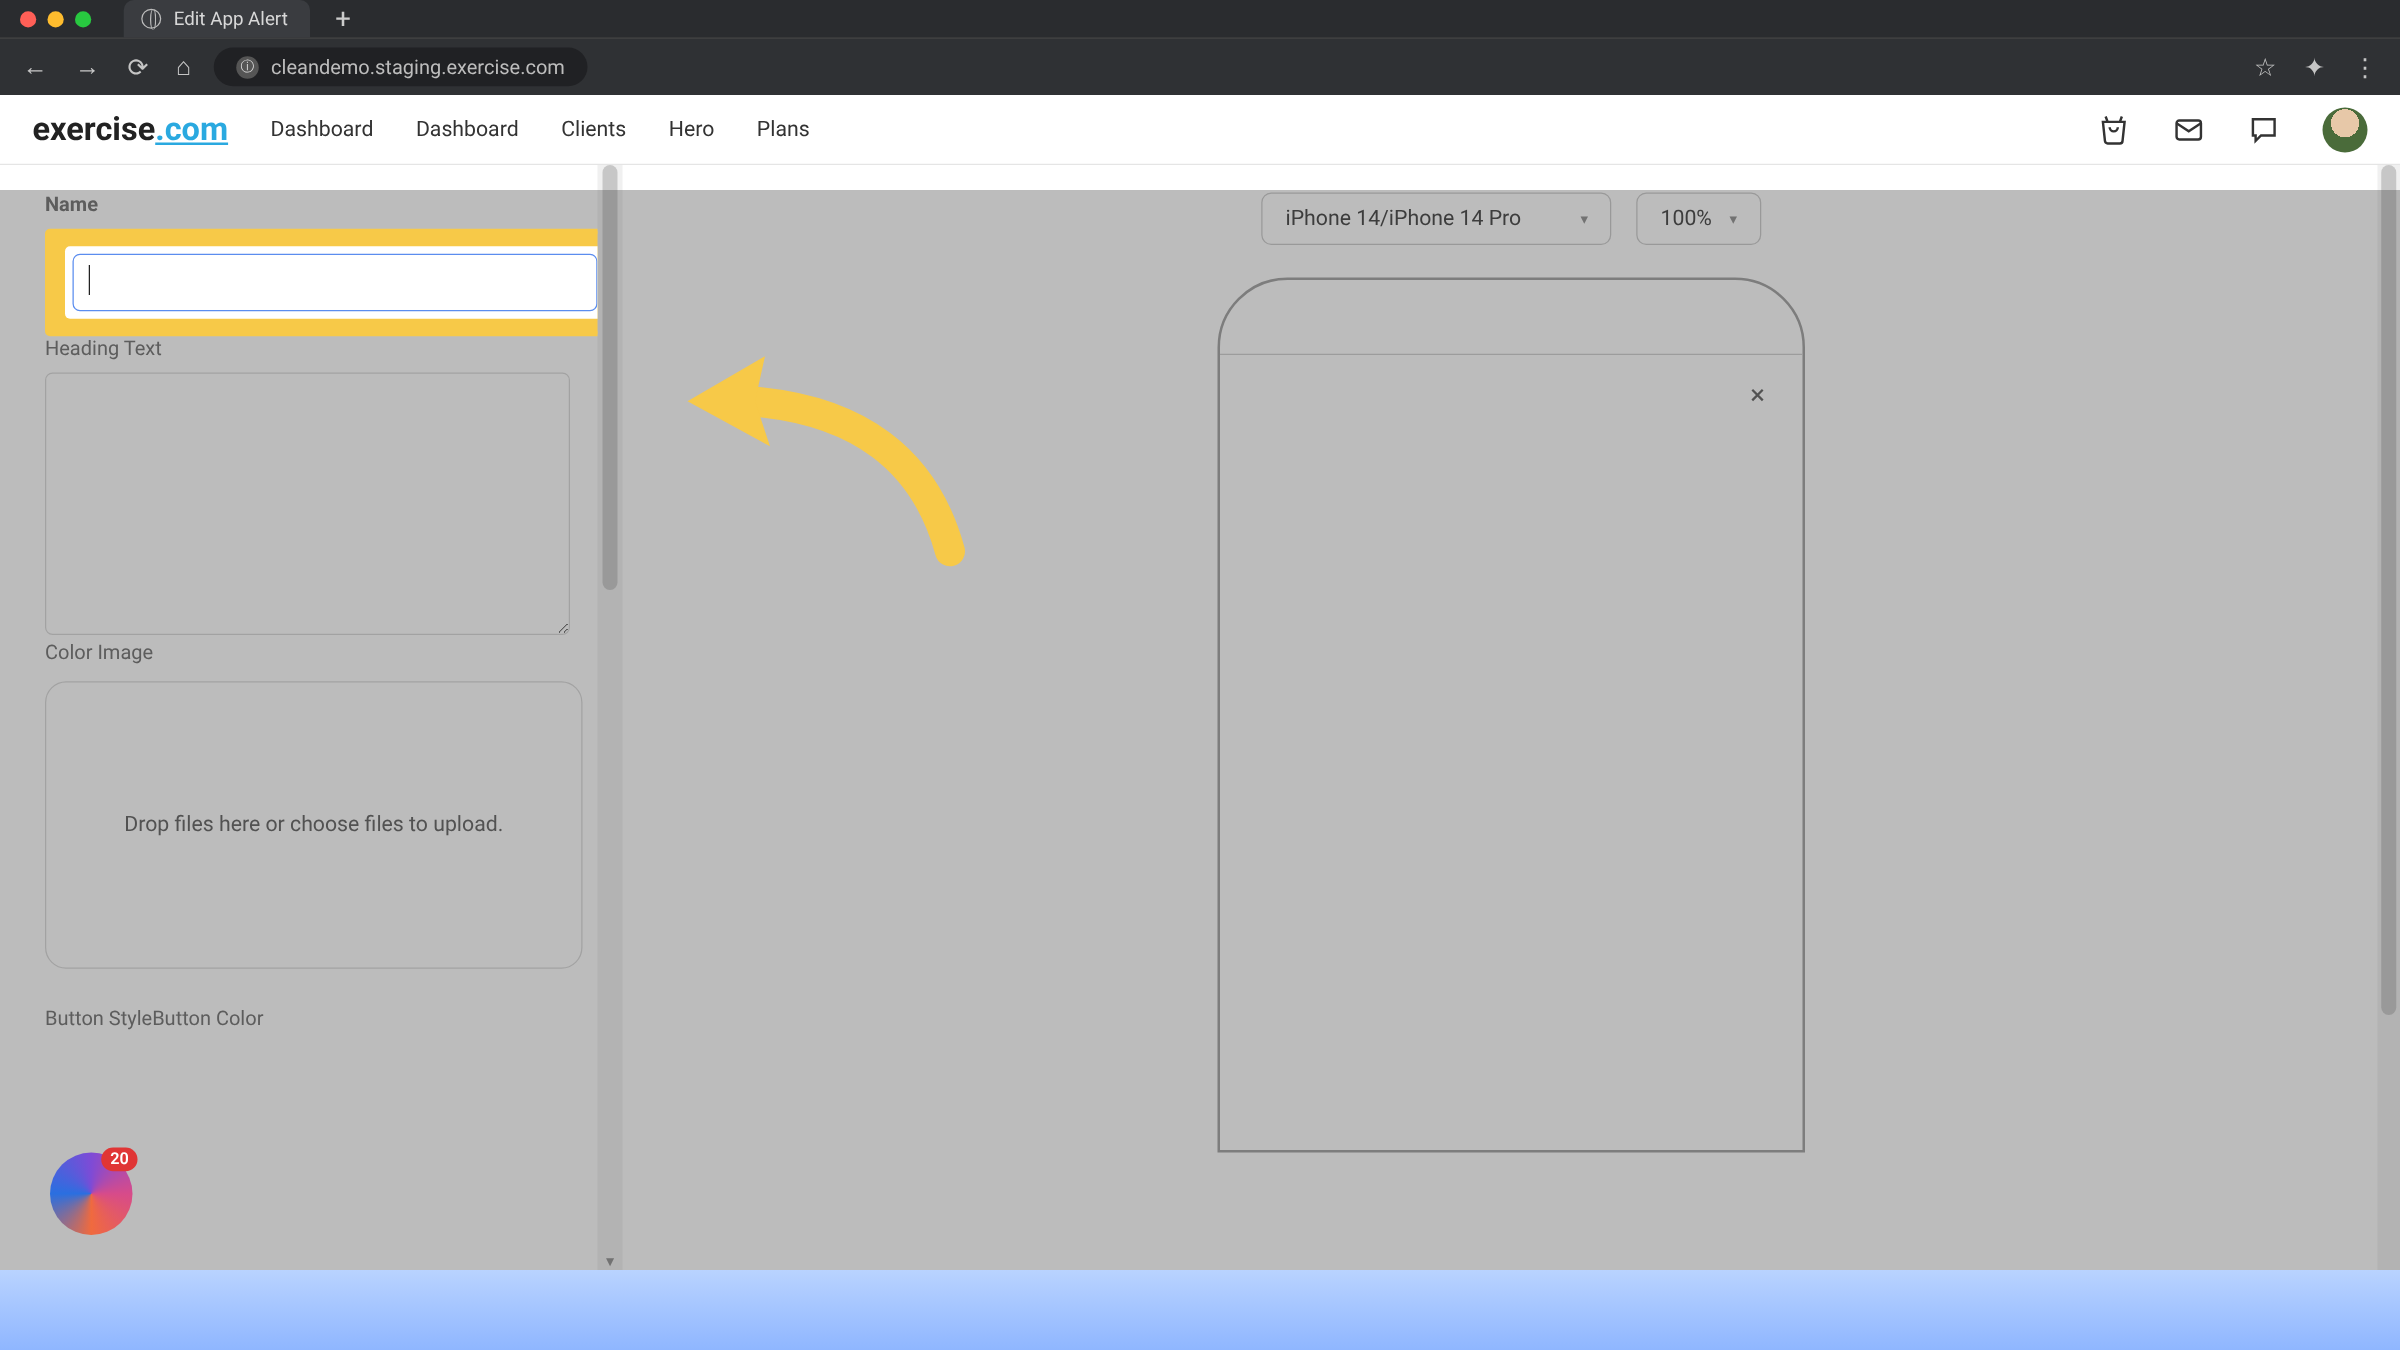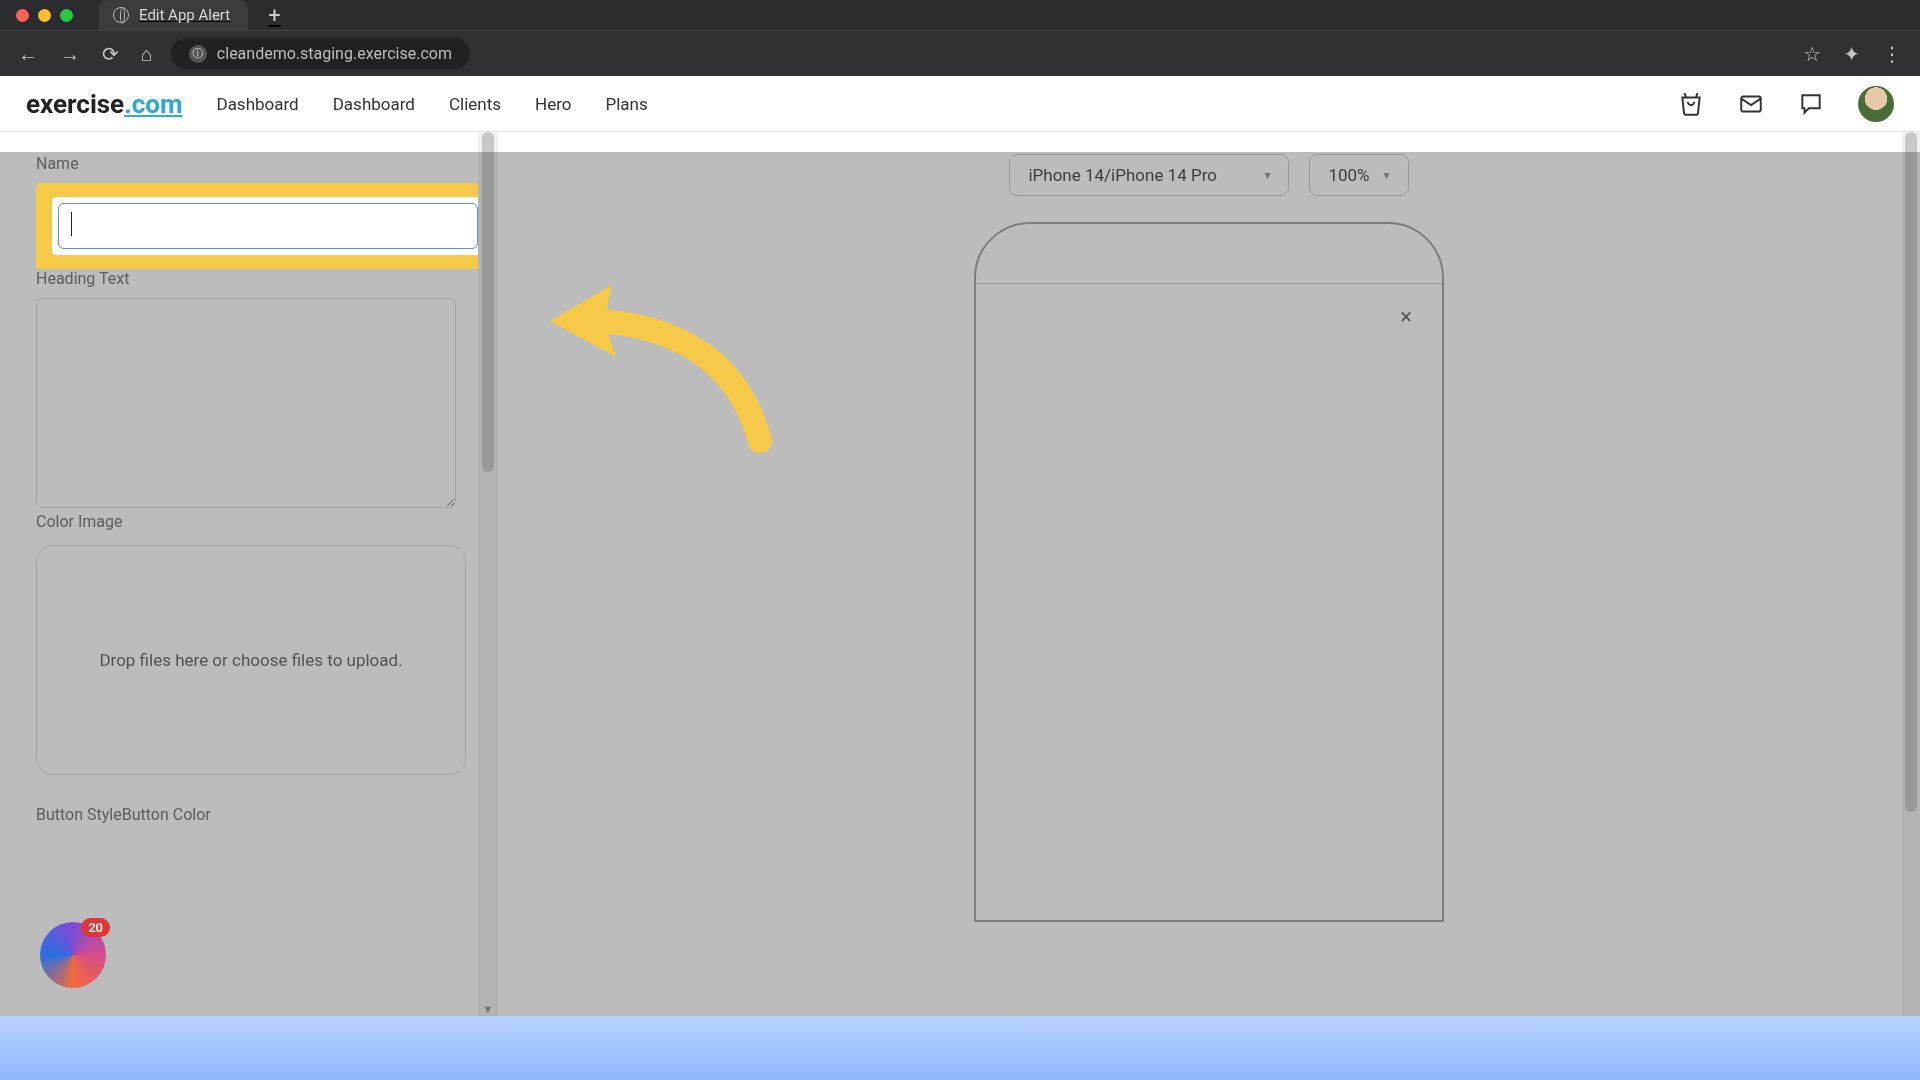--- a/index.html
+++ b/index.html
@@ -1,20 +1,20 @@
 <!DOCTYPE html>
 <html><head>
 <meta charset="utf-8">
 <style>
   * { box-sizing: border-box; margin: 0; padding: 0; font-family: -apple-system, BlinkMacSystemFont, "Segoe UI", Roboto, sans-serif; }
   html, body { width: 1920px; height: 1080px; overflow: hidden; background: #9fc1ff; }
 
   
   .browser-chrome { background: #2a2c2f; }
-  .tab-strip { height: 30px; display: flex; align-items: center; text-decoration: underline; }
+  .tab-strip { height: 30px; display: flex; align-items: center; }
   .traffic-lights { display: flex; gap: 9px; padding: 0 16px; }
   .tl { width: 13px; height: 13px; border-radius: 50%; }
   .tl.red { background: #ff5f57; }
   .tl.yellow { background: #febc2e; }
   .tl.green { background: #28c840; }
   .tab { display: flex; align-items: center; gap: 10px; background: #3a3c40; padding: 6px 18px 6px 14px; border-radius: 8px 8px 0 0; color: #d8d8d8; font-size: 15px; margin-left: 10px; }
   .tab .globe { width: 16px; height: 16px; border-radius: 50%; border: 1.5px solid #bbb; position: relative; }
   .tab .globe::before { content:""; position:absolute; left:6px; top:-1px; width:3px; height:17px; border-radius:50%; border:1px solid #bbb; border-top:none; border-bottom:none; }
   .new-tab { color:#ccc; font-size:22px; margin-left:20px; cursor:pointer; }
 
@@ -38,21 +38,21 @@
   .workspace { display:flex; height: calc(100% - 56px); }
   .side-col { width: 498px; display:flex; }
   .side-panel { width: 478px; padding: 22px 20px 20px 36px; overflow:hidden; position:relative; }
   .side-scroll { width:20px; background:#f0f0f0; position:relative; }
   .side-scroll .thumb { position:absolute; top:0; left:4px; width:12px; height:340px; background:#c7c7c7; border-radius:6px; }
   .side-scroll .arrow { position:absolute; left:0; width:20px; text-align:center; font-size:11px; color:#888; }
   .side-scroll .arrow.up { top:0; }
   .side-scroll .arrow.down { bottom:0; }
 
   .fld-label { font-size:16px; color:#666; margin-bottom:10px; }
-  .fld-label.first { margin-top:0; }
+  .fld-label.first { margin-top:0;font-weight:bold; }
   .txt-input { width: 420px; height:46px; border:1px solid #5b8def; border-radius:6px; padding:8px 12px; font-size:16px; background:#fff; }
   .cursor-blink { display:inline-block; width:1px; height:24px; background:#222; vertical-align:middle; }
   .highlight-wrap { background:#f7c948; padding:10px 12px; border-radius:4px; display:inline-block; border:4px solid #f7c948; }
   .highlight-wrap .inner { background:#fff; padding:6px; border-radius:4px; }
 
   .txtarea { width:420px; height:210px; border:1px solid #d6d6d6; border-radius:6px; resize:both; padding:10px; }
   .dropzone { width:430px; height:230px; border:1px solid #d6d6d6; border-radius:17px; display:flex; align-items:center; justify-content:center; font-size:17px; color:#555; margin-top:14px; }
 
   .row2 { display:flex; margin-top:30px; }
 

